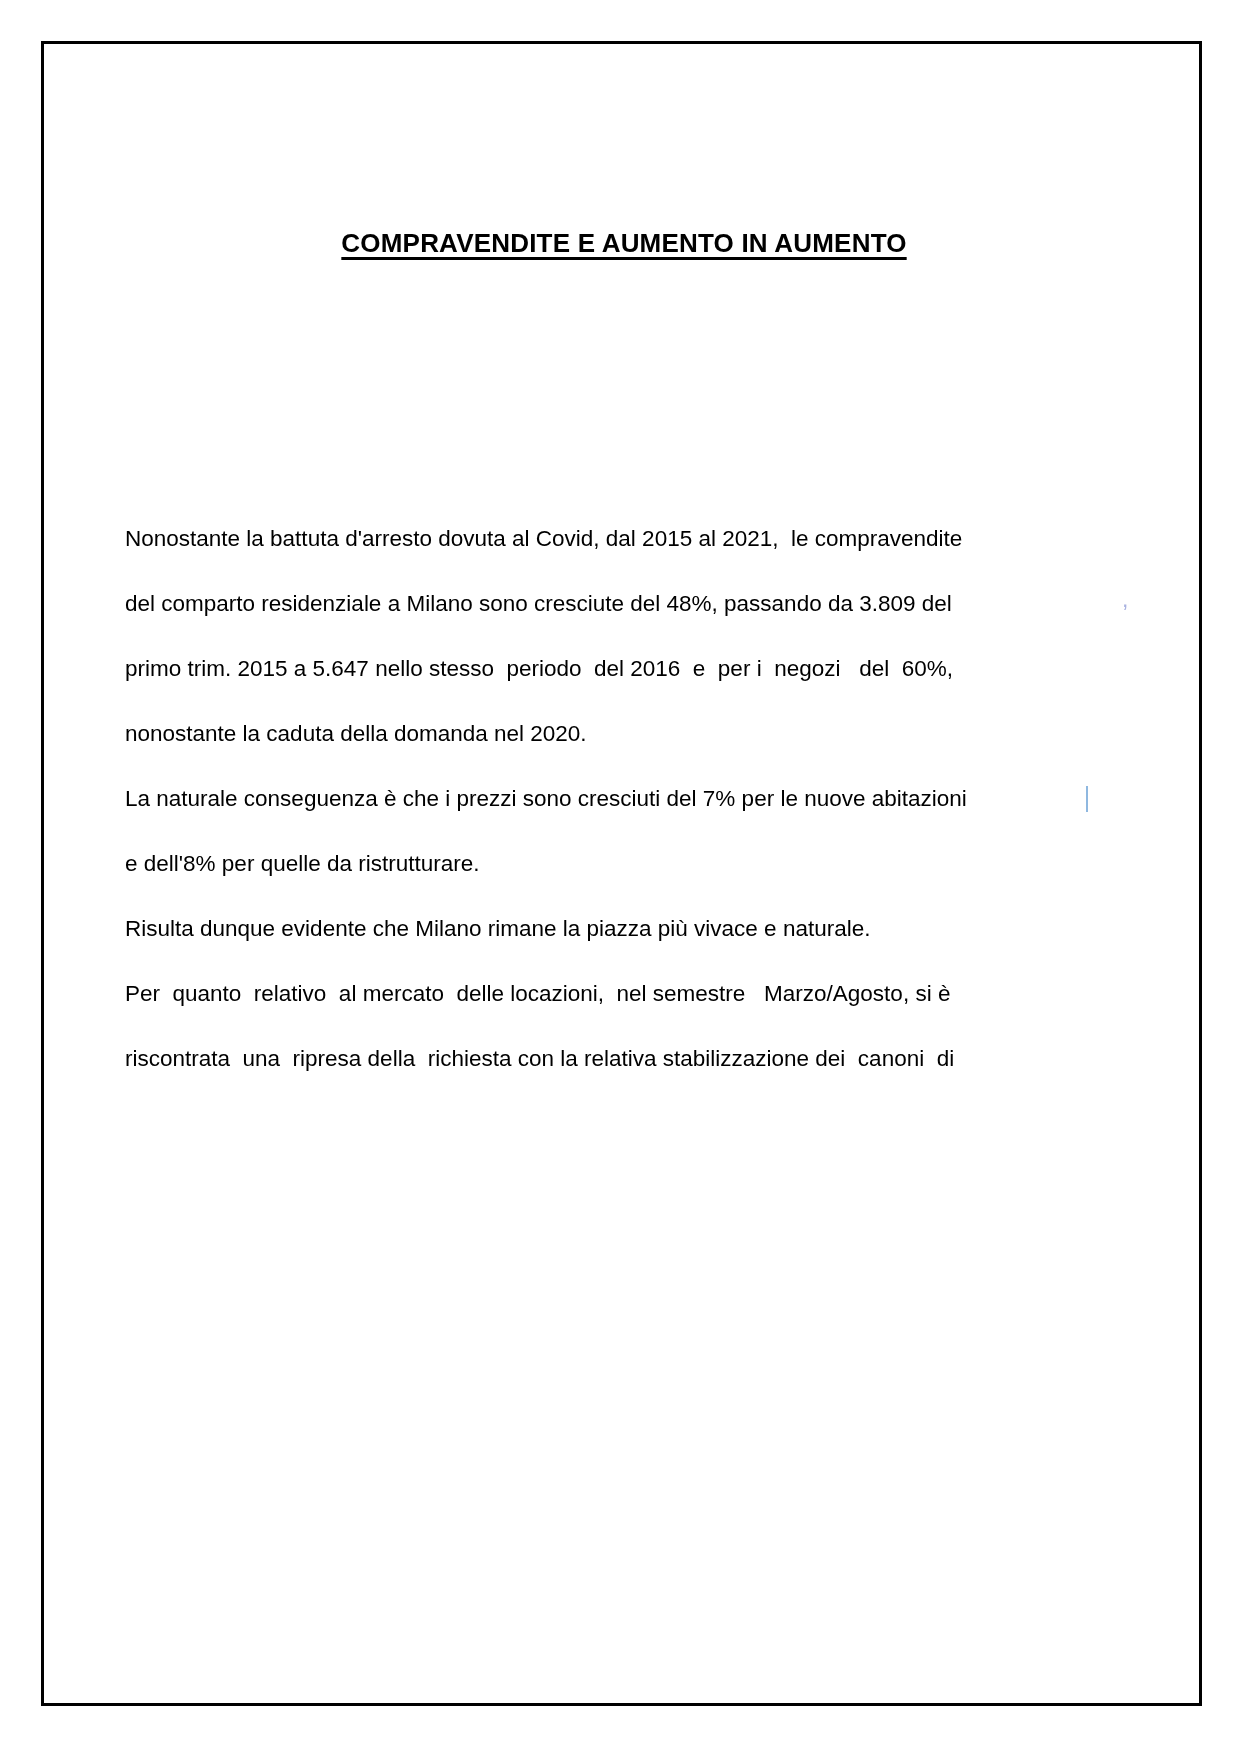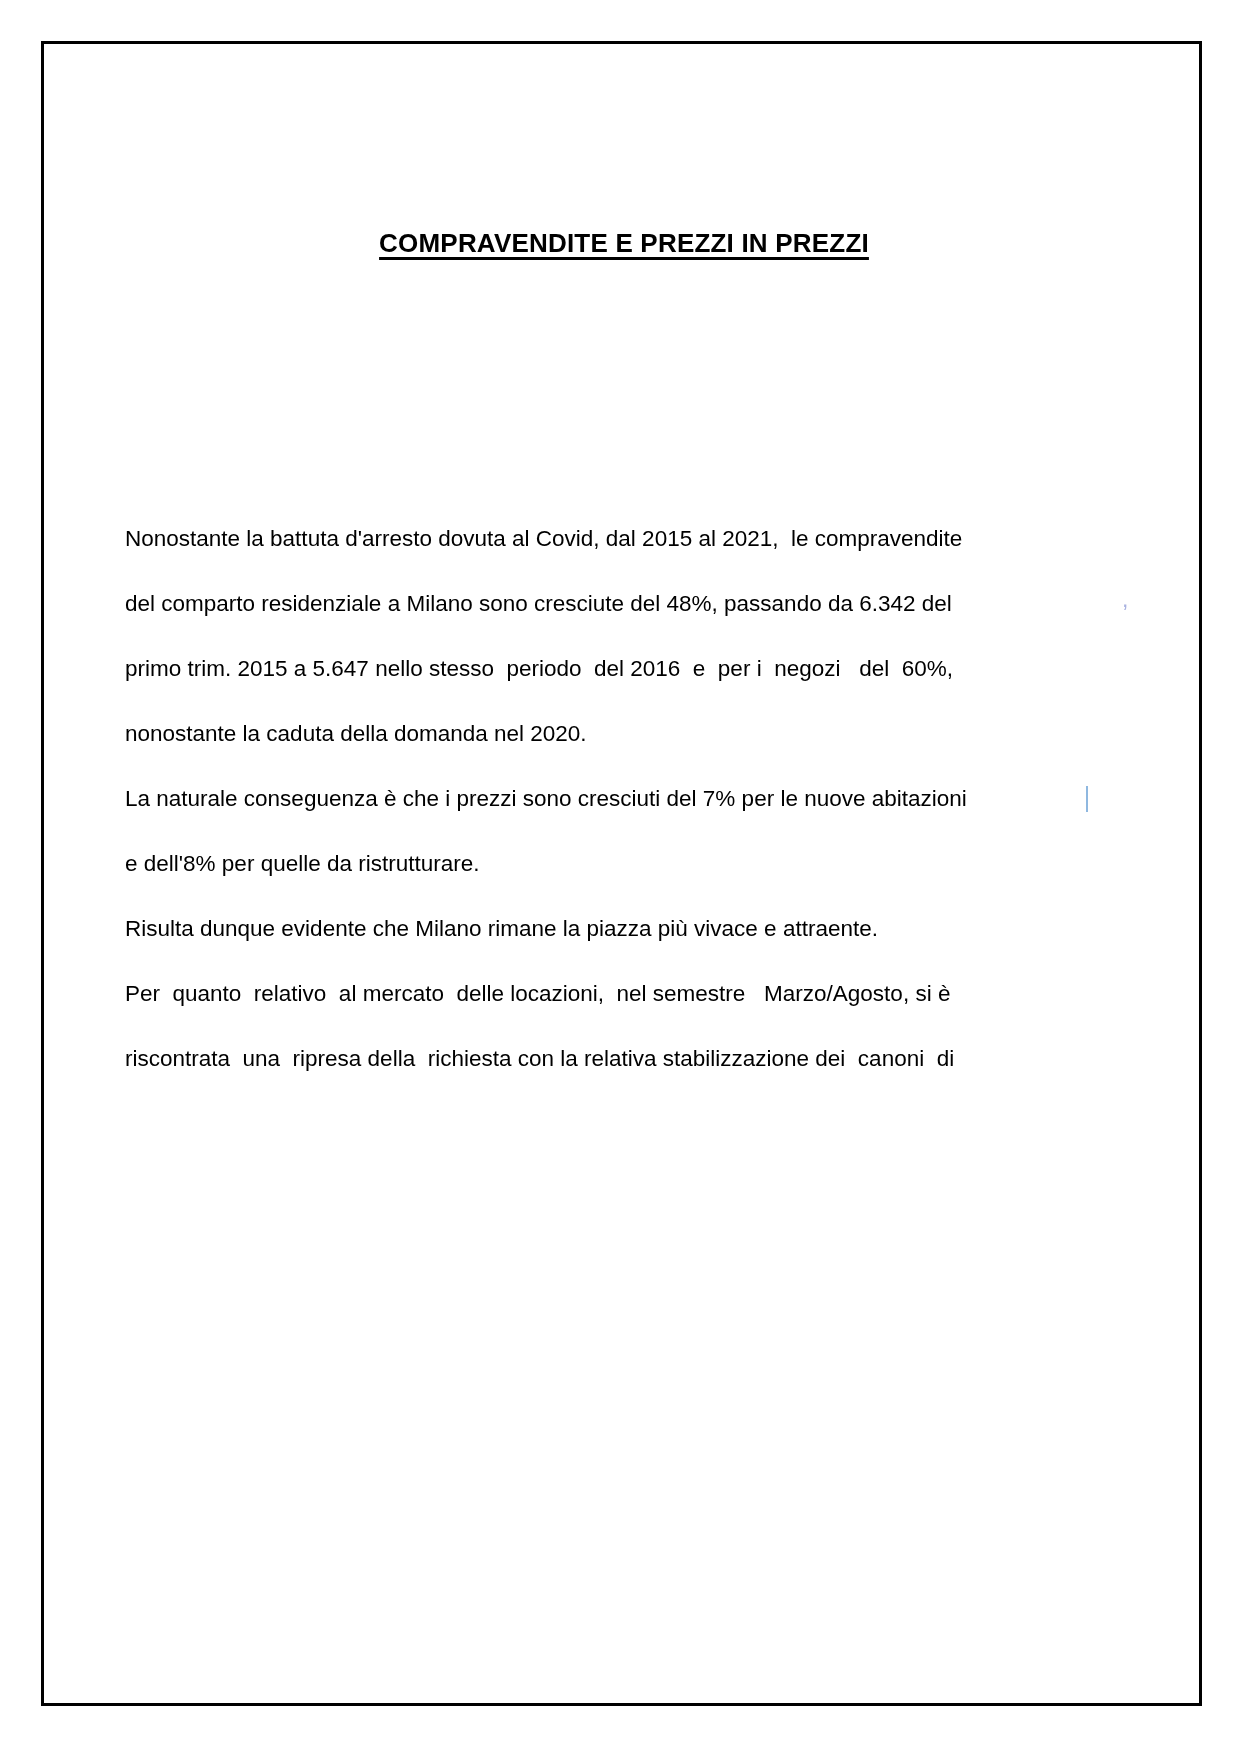--- a/index.html
+++ b/index.html
@@ -70,30 +70,30 @@
     height: 26px;
   }
 </style>
 </head>
 <body>
 
 <div class="page">
 
   <div class="border-frame" style="border-color: rgb(0, 0, 0);"></div>
 
-  <h1 class="doc-title">COMPRAVENDITE E PREZZI IN PREZZI</h1>
+  <h1 class="doc-title">COMPRAVENDITE E AUMENTO IN AUMENTO</h1>
 
   <div class="doc-body">
       <div class="text-line">Nonostante la battuta d'arresto dovuta al Covid, dal 2015 al 2021,  le compravendite</div>
-      <div class="text-line">del comparto residenziale a Milano sono cresciute del 48%, passando da 6.342 del</div>
+      <div class="text-line">del comparto residenziale a Milano sono cresciute del 48%, passando da 3.809 del</div>
       <div class="text-line">primo trim. 2015 a 5.647 nello stesso  periodo  del 2016  e  per i  negozi   del  60%,</div>
       <div class="text-line">nonostante la caduta della domanda nel 2020.</div>
       <div class="text-line">La naturale conseguenza è che i prezzi sono cresciuti del 7% per le nuove abitazioni</div>
       <div class="text-line">e dell'8% per quelle da ristrutturare.</div>
-      <div class="text-line">Risulta dunque evidente che Milano rimane la piazza più vivace e attraente.</div>
+      <div class="text-line">Risulta dunque evidente che Milano rimane la piazza più vivace e naturale.</div>
       <div class="text-line">Per  quanto  relativo  al mercato  delle locazioni,  nel semestre   Marzo/Agosto, si è</div>
       <div class="text-line">riscontrata  una  ripresa della  richiesta con la relativa stabilizzazione dei  canoni  di</div>
     </div>
 
   <span class="stray-comma" style="color: rgb(169, 178, 224);">,</span>
 
   <div class="text-cursor" style="background: rgb(143, 184, 224);"></div>
 
 </div>
 

